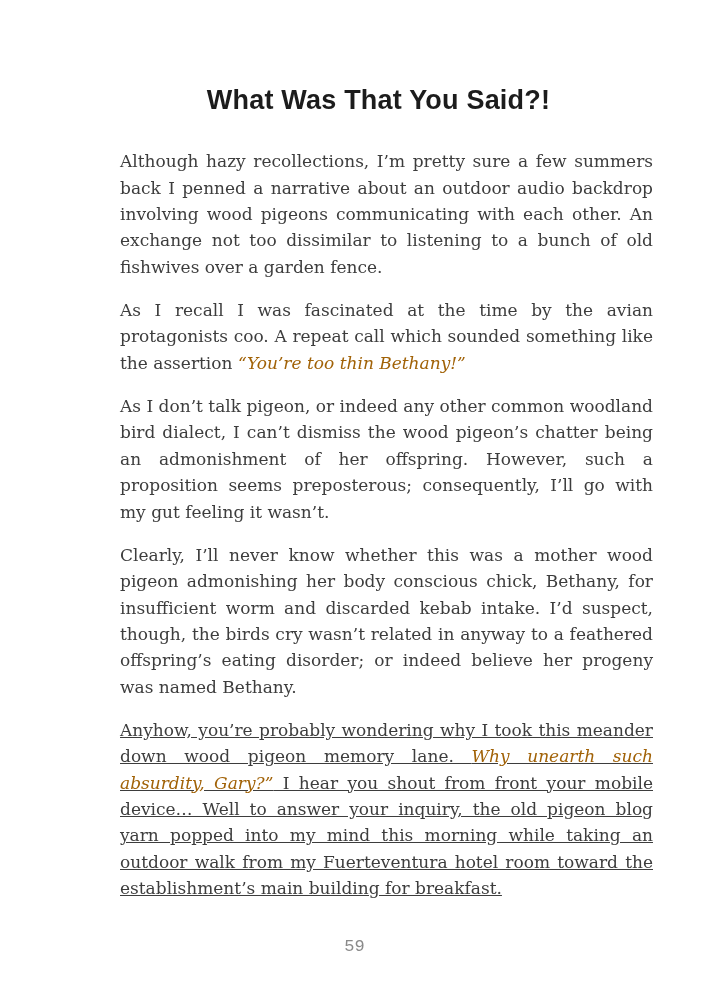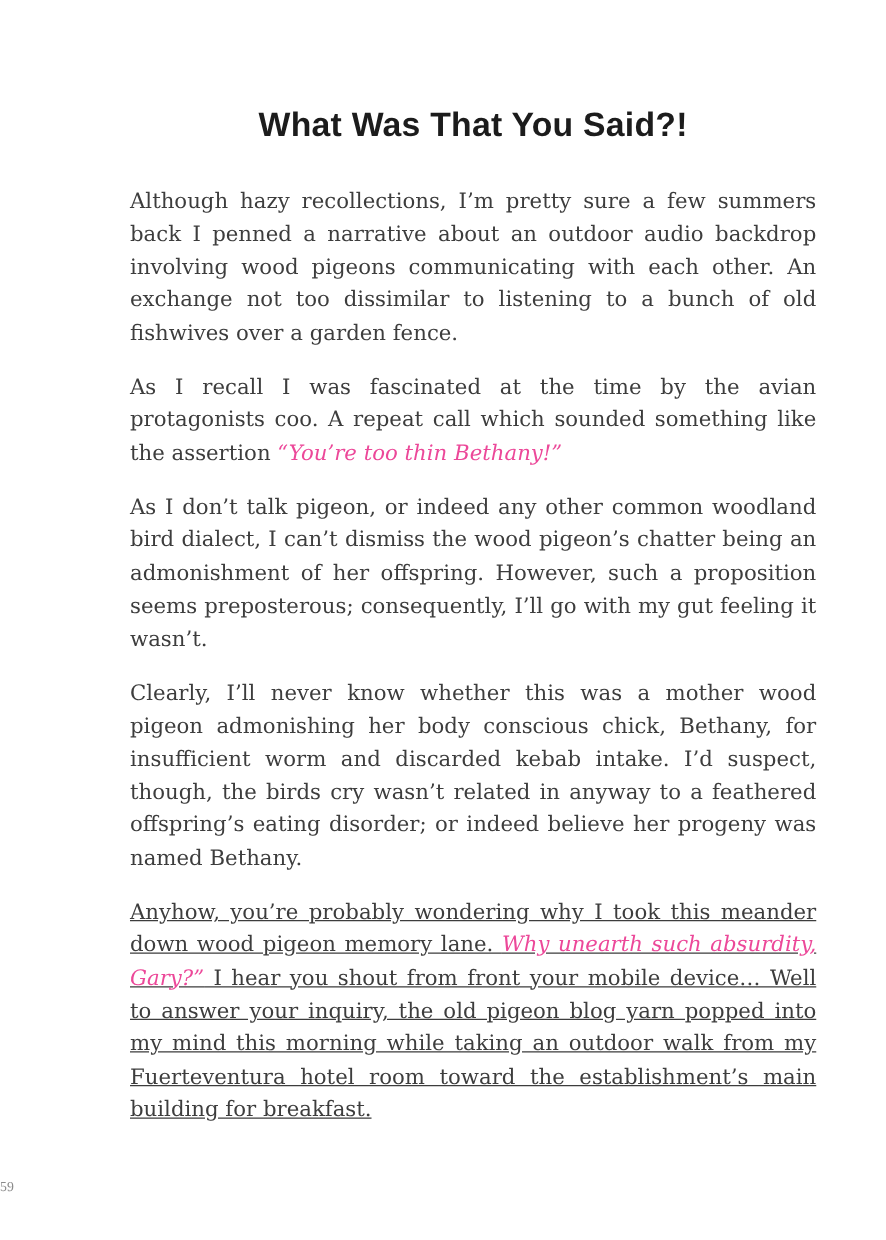--- a/index.html
+++ b/index.html
@@ -25,38 +25,38 @@
     color: #1c1c1c;
     margin: 22px 0 32px 0;
     letter-spacing: 0.2px;
   }
   .para {
     font-family: "DejaVu Serif", "Liberation Serif", serif;
     font-size: 17px;
     line-height: 1.55;
     text-align: justify;
     color: #3d3d3d;
-    margin: 0 0 17px 0;
+    margin: 0 0 17px 16px;
   }
   .para:last-of-type {
     margin-bottom: 0;
     text-decoration: underline;
   }
   .quote {
     font-style: italic;
-    color: #ec4899;
+    color: #a16207;
   }
   .page-number {
     position: absolute;
     left: 0;
     right: 0;
     bottom: 36px;
-    text-align: left;
-    font-family: Liberation Serif, serif;
-    font-size: 11px;
+    text-align: center;
+    font-family: Liberation Mono, monospace;
+    font-size: 17px;
     color: #8a8a8a;
   }
 </style>
 </head>
 <body>
 
 <div class="page">
 
   <h1 class="doc-title">What Was That You Said?!</h1>
 

